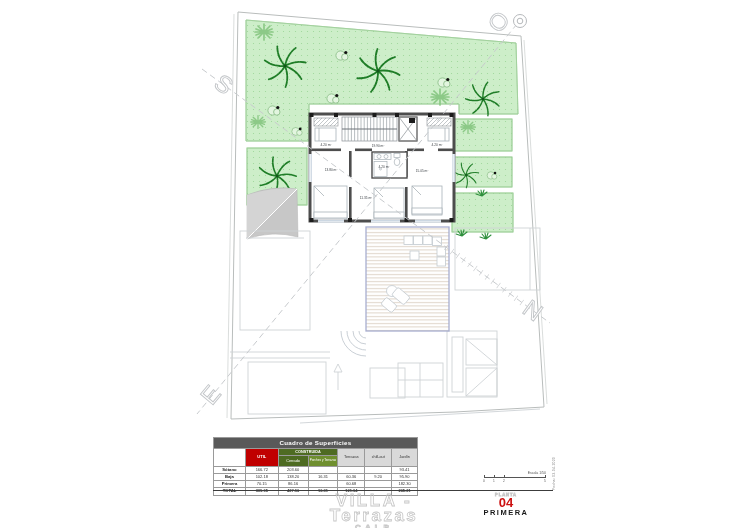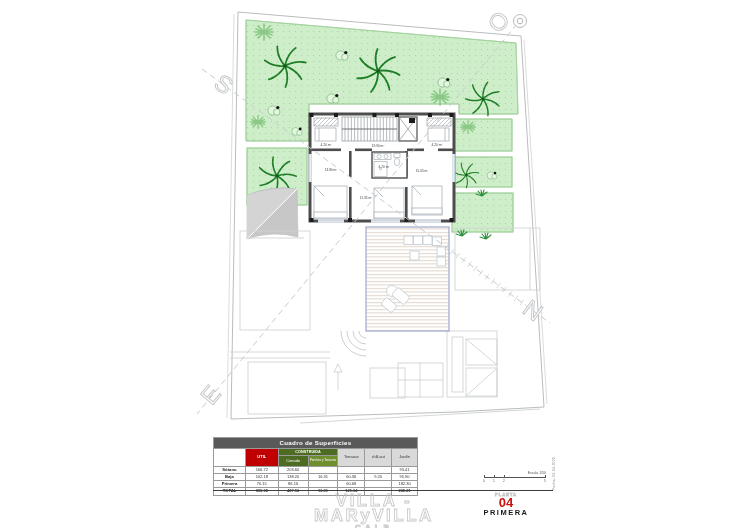--- a/index.html
+++ b/index.html
@@ -367,21 +367,21 @@
   <div class="tick" style="left:61px"></div>
   <div class="tl" style="left:-1px">0</div>
   <div class="tl" style="left:9px">1</div>
   <div class="tl" style="left:19px">2</div>
   <div class="tl" style="left:60px">5</div>
 </div>
 
 <div id="fecha">Fecha: 03-04-2020</div>
 
 <div id="title-block">
-  <div class="proj outline">VILLA - MARyVILLA</div>
+  <div class="proj outline">VILLA - Terrazas</div>
   <div class="loc outline">CALP</div>
 </div>
 
 <div id="planta-block">
   <div class="pl outline">PLANTA</div>
   <div class="num">04</div>
   <div class="nom">PRIMERA</div>
 </div>
 
 </div>

